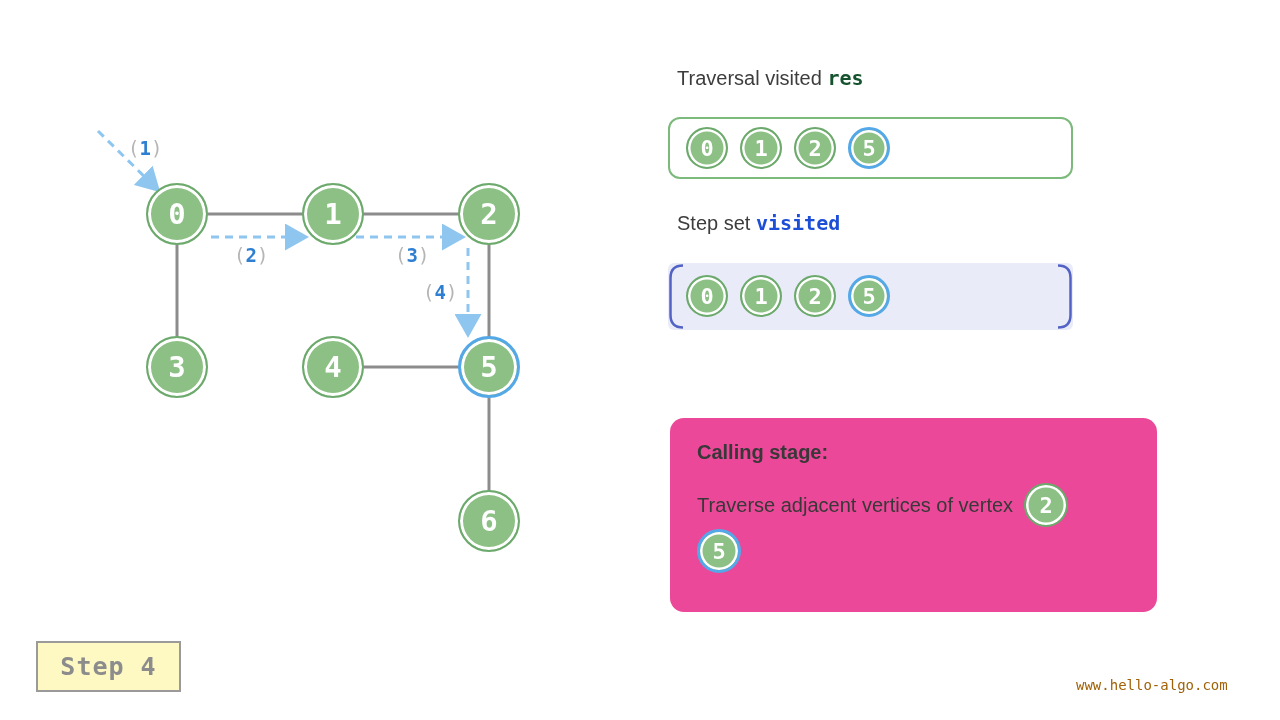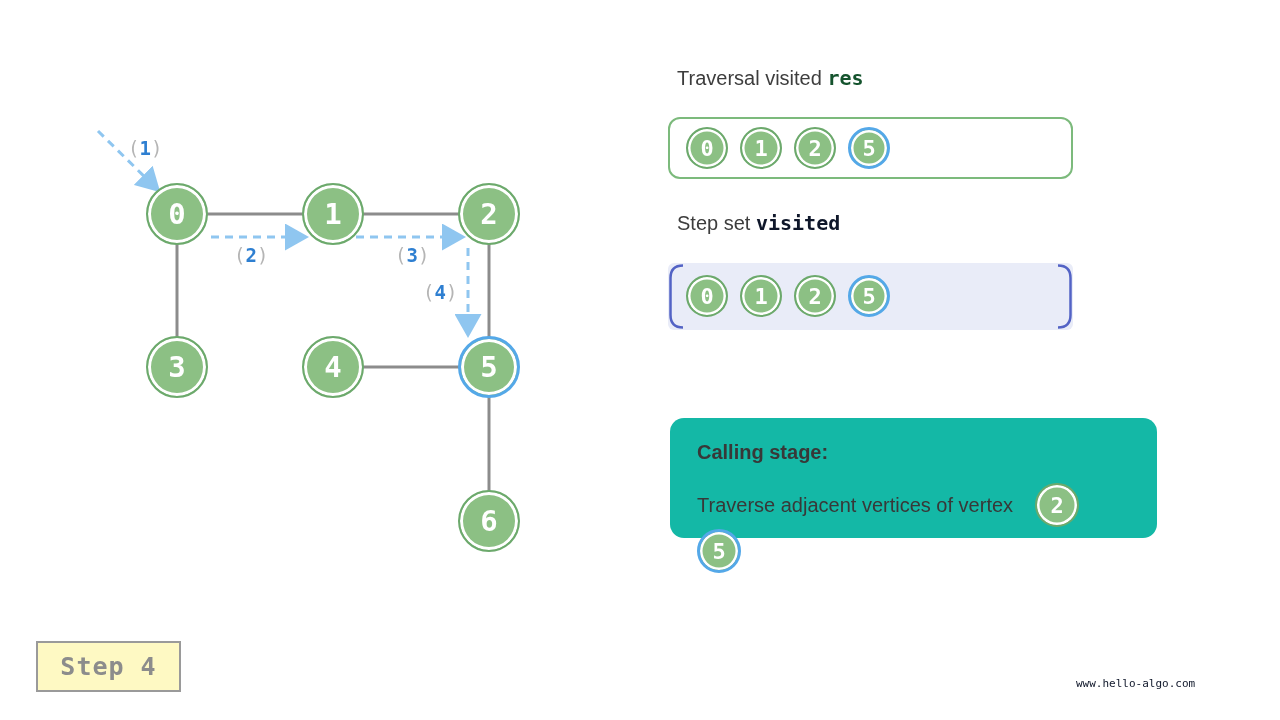--- a/index.html
+++ b/index.html
@@ -64,21 +64,21 @@
     font-size:20px;
     color:#3D3D3D;
     white-space:nowrap;
   }
   .panel-title .code {
     font-family:"DejaVu Sans Mono", monospace;
     font-weight:bold;
     font-size:20px;
   }
   .code-green { color:#14532d; }
-  .code-indigo { color:#0f172a;margin-top:30px; }
+  .code-indigo { color:#1d4ed8;margin-top:30px; }
 
   .res-box {
     position:absolute;
     left:668px; top:117px;
     width:405px; height:62px;
     border:2px solid #7CBA7C;
     border-radius:12px;
     background:#ffffff;
   }
   .visited-box {
@@ -90,38 +90,38 @@
   }
   .chip-row {
     position:absolute;
     display:flex;
     gap:12px;
   }
 
   .calling-box {
     position:absolute;
     left:670px; top:418px;
-    width:487px; height:120px;
-    background:#14b8a6;
+    width:487px; height:194px;
+    background:#ec4899;
     border-radius:14px;
     color:#383838;
     padding-left:40px;
   }
   .calling-title {
     position:absolute;
     left:27px; top:23px;
     font-size:20px;
     font-weight:bold;
   }
   .calling-row {
     position:absolute;
     left:27px;
     display:flex;
     align-items:center;
-    gap:22px;
+    gap:11px;
     font-size:20px;
     height:44px;
     white-space:nowrap;
   }
 
   .step-box {
     position:absolute;
     left:36px; top:641px;
     width:145px; height:51px;
     background:#fef9c3;
@@ -132,22 +132,22 @@
     font-weight:bold;
     font-size:25px;
     color:#8C8C8C;
     letter-spacing:1px;
   }
 
   .watermark {
     position:absolute;
     left:1076px; top:677px;
     font-family:"DejaVu Sans Mono", monospace;
-    font-size:11px;
-    color:#0f172a;
+    font-size:14px;
+    color:#a16207;
     white-space:nowrap;
     text-align:center;
   }
 </style>
 </head>
 <body>
 
 <svg class="abs" style="left:0; top:0;" width="660" height="620" viewBox="0 0 660 620">
   <defs>
     <marker id="arrowhead" markerWidth="9" markerHeight="9" refX="6" refY="4.5" orient="auto">

